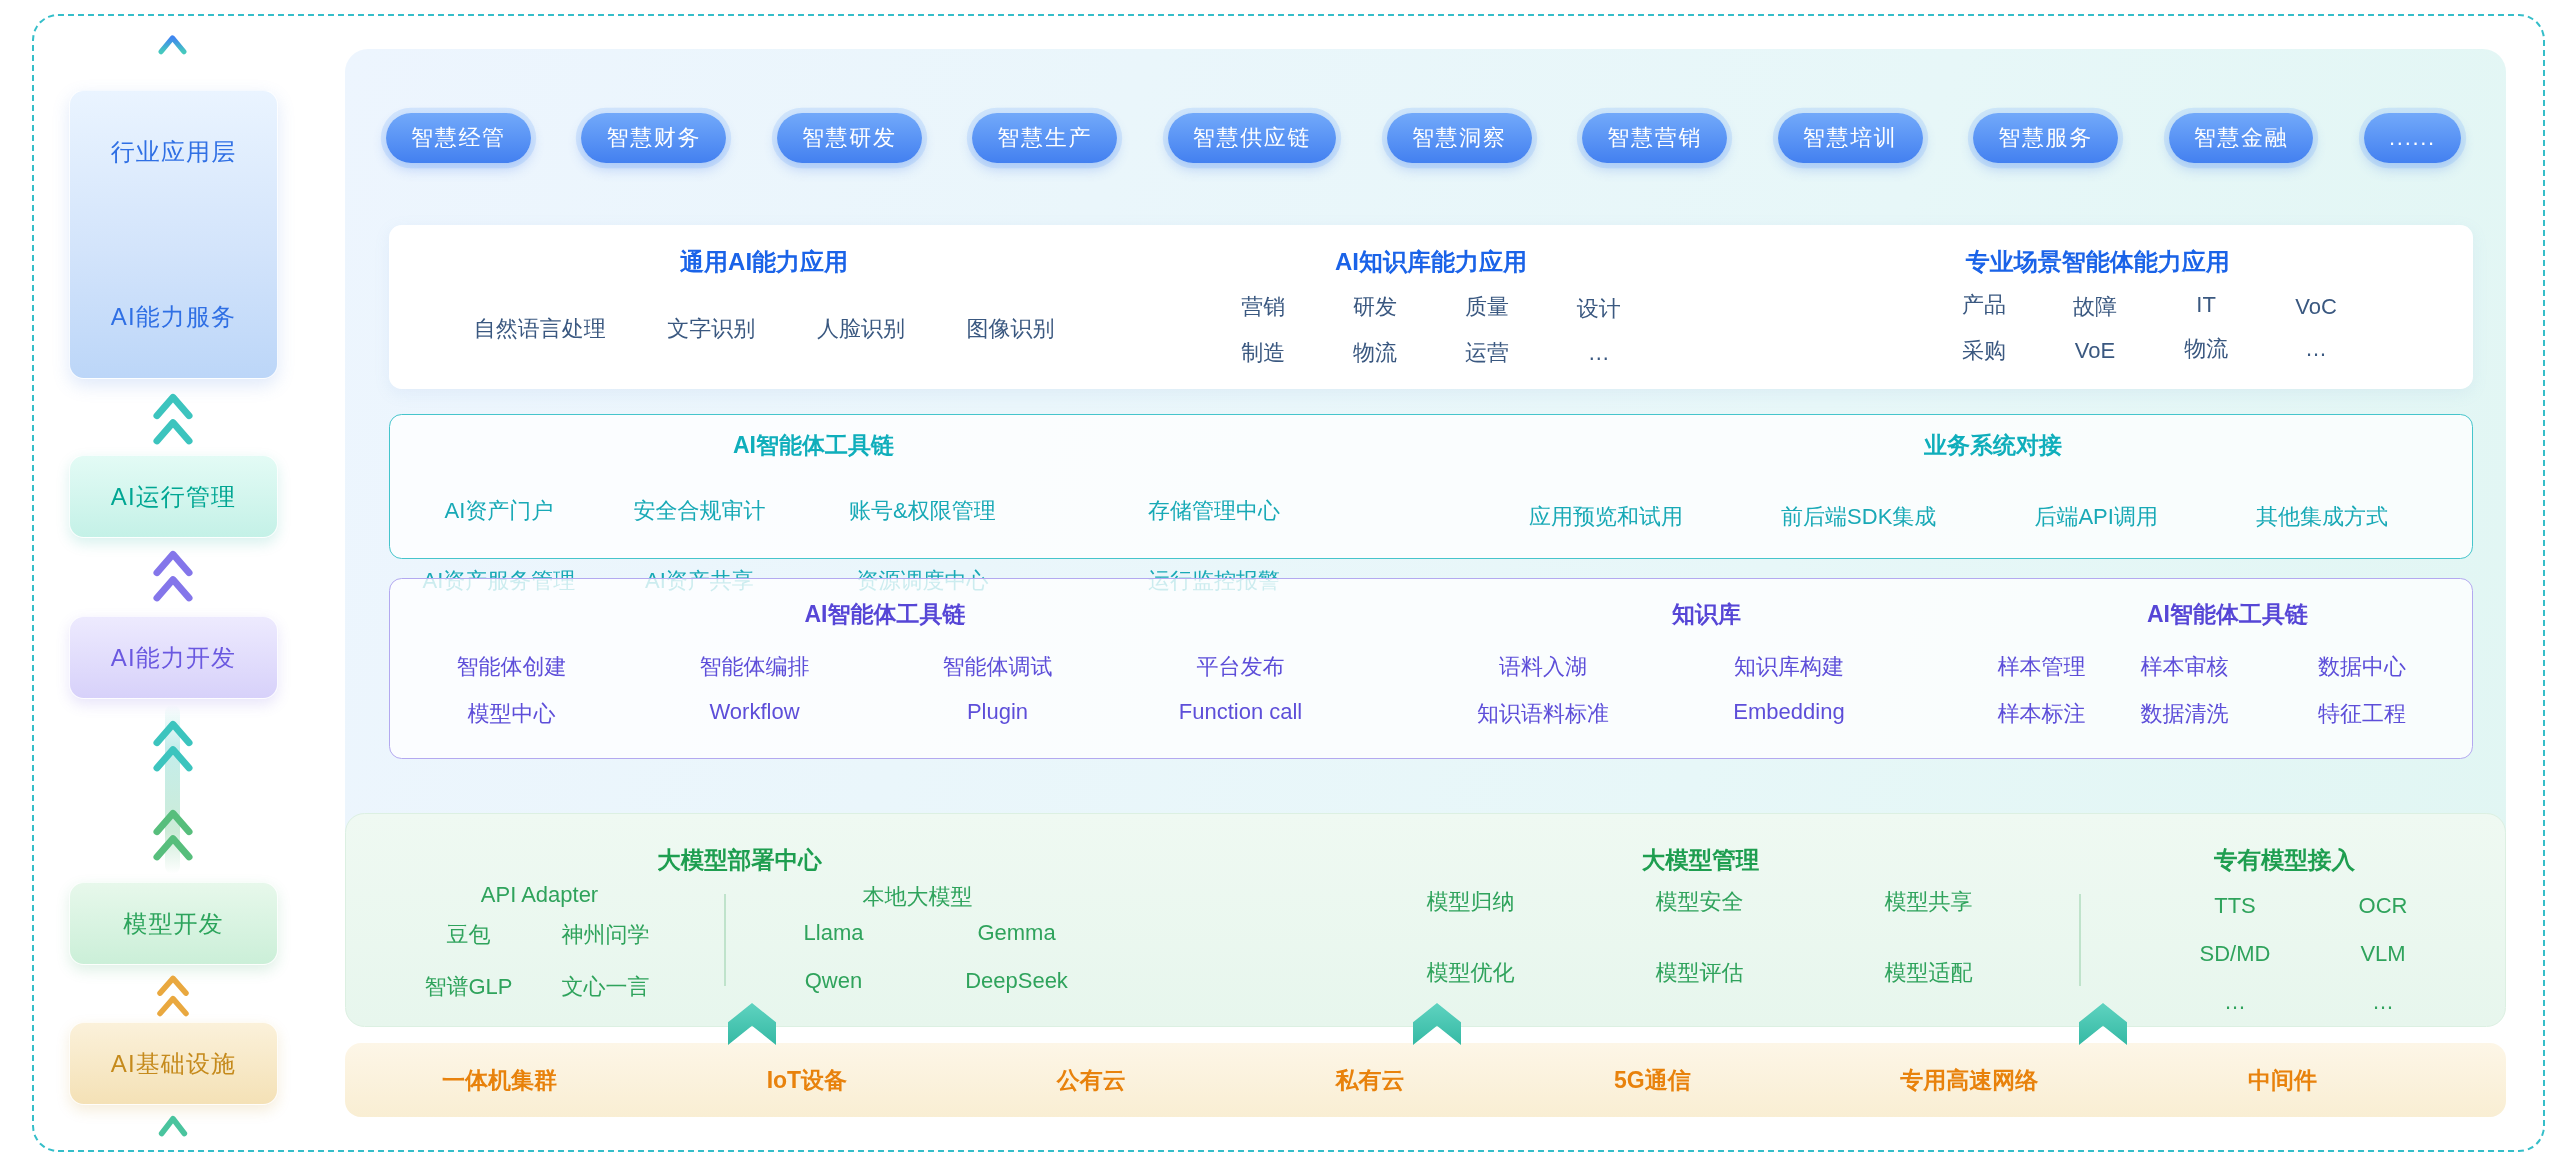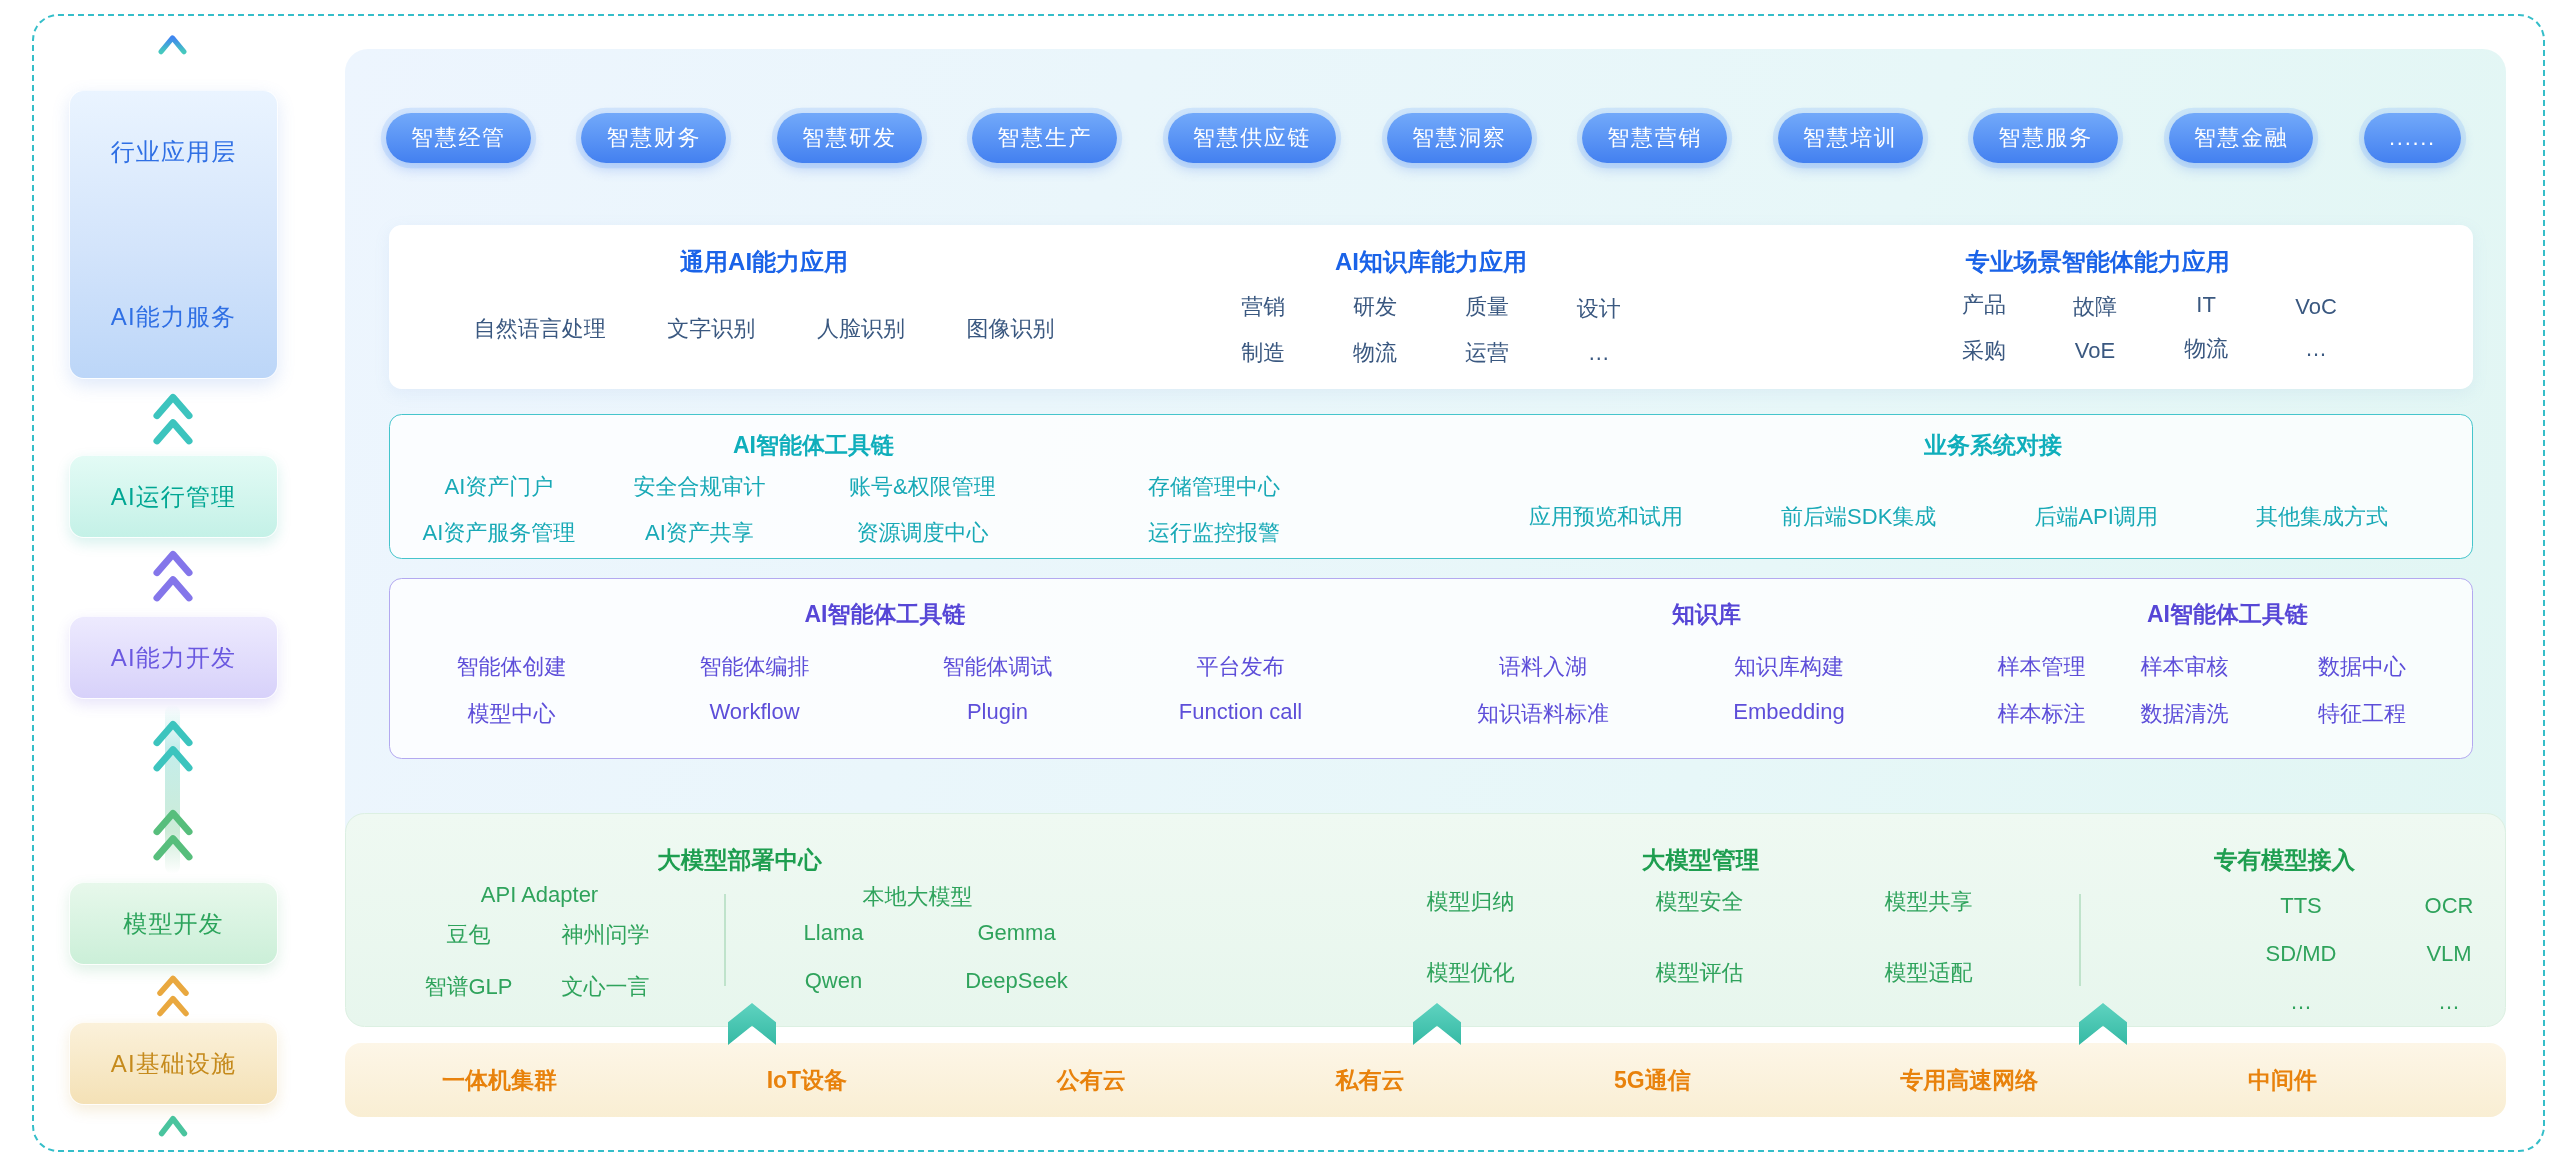--- a/index.html
+++ b/index.html
@@ -59,21 +59,21 @@
   .cap-g3 .cap-pairs { padding:0 69px 11px 172px; }
   .pair { display:flex; flex-direction:column; gap:16px; align-items:center; font-size:22px; color:#3A5880; }
 
   .asset-card { position:absolute; left:44px; top:365px; width:2084px; height:145px;
                 background:rgba(255,255,255,.78); border:1.7px solid #45C5CC; border-radius:12.6px; }
   .as-title { position:absolute; top:15px; font-size:23px; font-weight:bold; color:#0FAEBB; text-align:center; }
   .t-share { left:0; width:847px; }
   .t-int { left:1374px; width:458px; }
   .as-grid { position:absolute; left:11.4px; top:57px; display:grid;
              grid-template-columns:195px 206px 240px 343px; row-gap:16px; font-size:22px; color:#18A9B6; }
-  .as-grid > div { text-align:center; }
+  .as-grid > div { text-align:center;margin-top:24px; }
   .as-int { position:absolute; left:1139px; width:859px; top:87px; display:flex;
             justify-content:space-between; font-size:22px; color:#18A9B6; }
 
   .agent-card { position:absolute; left:44px; top:529px; width:2084px; height:181px;
                 background:rgba(255,255,255,.78); border:1.7px solid #B3A9F0; border-radius:12.6px; }
   .ag-title { position:absolute; top:19.5px; font-size:23px; font-weight:bold; color:#5646D6; text-align:center; }
   .t-tools { left:0; width:990px; }
   .t-kb { left:1145px; width:343px; }
   .t-data { left:1666px; width:343px; }
   .ag-grid { position:absolute; display:grid; row-gap:17px; font-size:22px; color:#5D4ED9; }
@@ -91,21 +91,21 @@
   .t-manage { left:1183px; width:343px; }
   .t-dedicated { left:1767px; width:343px; }
   .mp-sub { position:absolute; top:68px; font-size:22px; color:#2FA35C; text-align:center; }
   .s-api { left:79px; width:229px; }
   .s-local { left:457px; width:229px; }
   .mp-grid { position:absolute; display:grid; row-gap:22px; font-size:22px; color:#2FA35C; }
   .mp-grid > div { text-align:center; }
   .g-api { left:54px; top:106px; grid-template-columns:137px 137px; }
   .g-local { left:413px; top:106px; grid-template-columns:149px 149px; column-gap:34px; }
   .g-manage { left:1010px; top:73px; grid-template-columns:229px 229px 229px; row-gap:41px; }
-  .g-dedicated { left:1892px; top:79px; grid-template-columns:126px 126px; column-gap:23px; row-gap:19.5px;gap:22px; }
+  .g-dedicated { left:1826px; top:79px; grid-template-columns:126px 126px; column-gap:23px; row-gap:19.5px;gap:22px; }
   .mp-div { position:absolute; top:80px; height:92px; width:1.7px; background:#BFE3CB; }
   .d1 { left:378px; } .d2 { left:1733px; }
 
   
   .infra-bar { position:absolute; left:345px; top:1043px; width:2161px; height:74px;
                border-radius:16px; background:linear-gradient(180deg,#FDF6E7,#F9EED3);
                display:flex; align-items:center; justify-content:space-between;
                padding:0 189px 0 97px; font-size:23px; font-weight:bold; color:#E8820C;gap:11px; }
 
   .flow-up { position:absolute; width:48px; height:42px;

